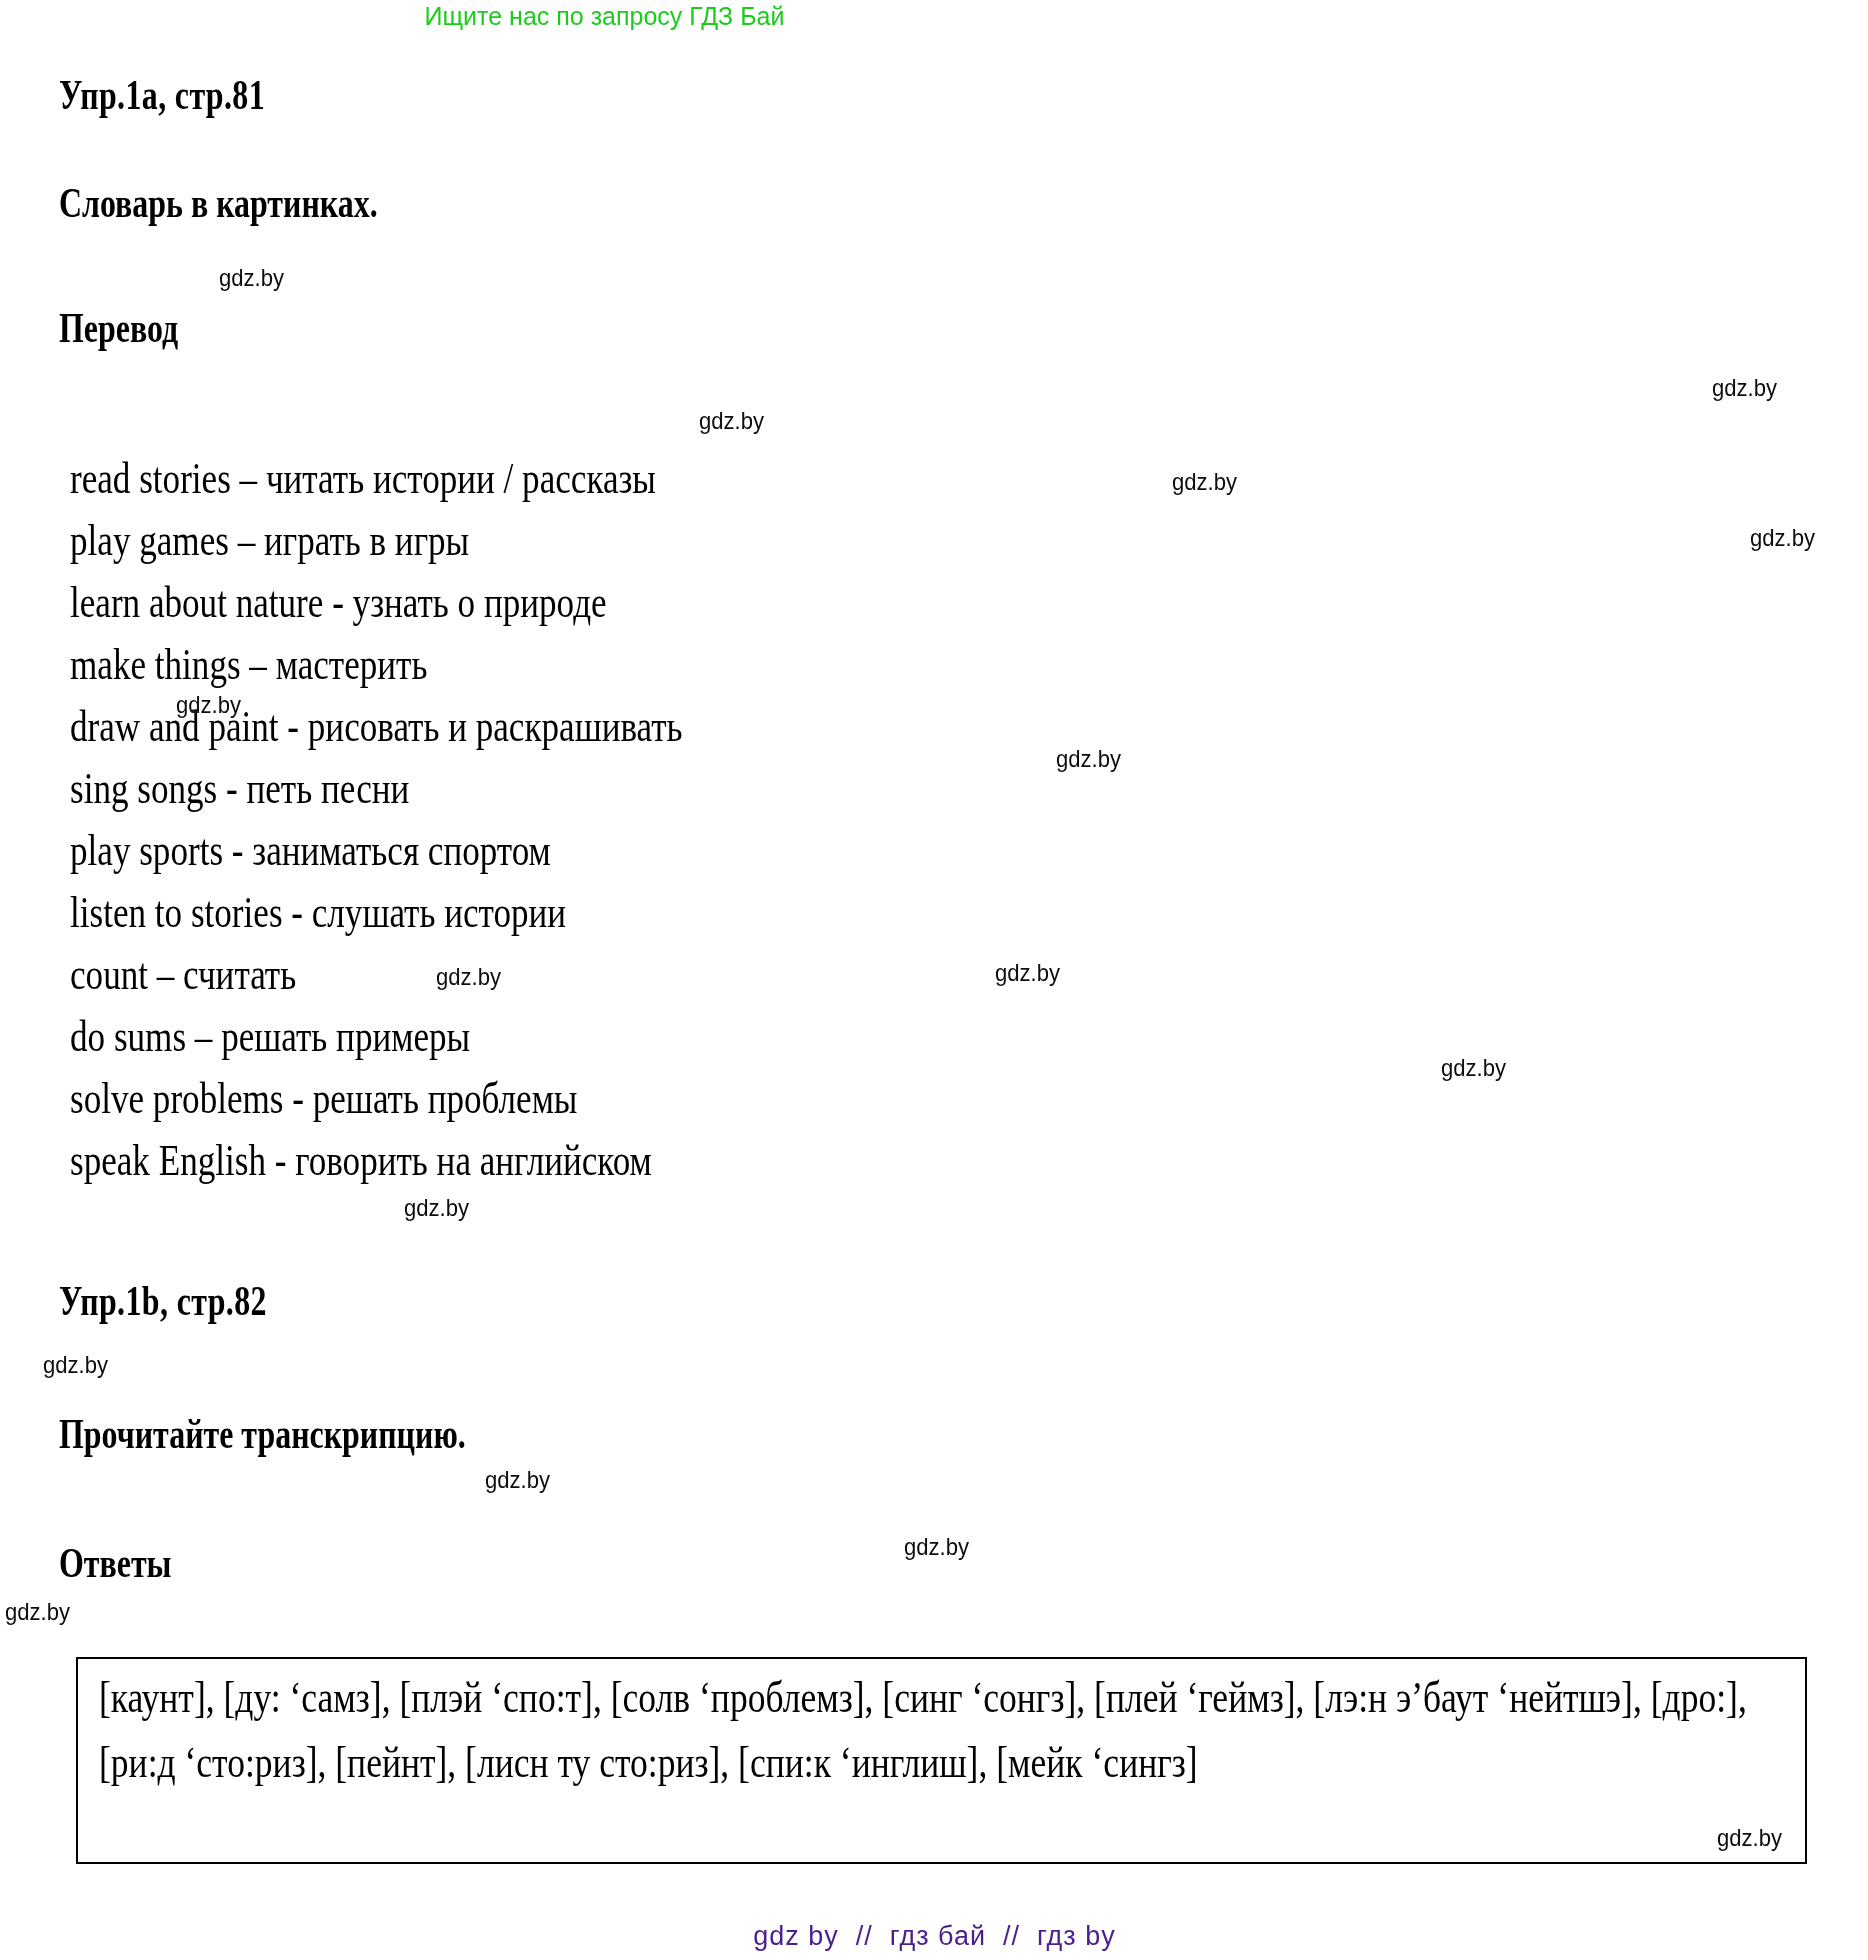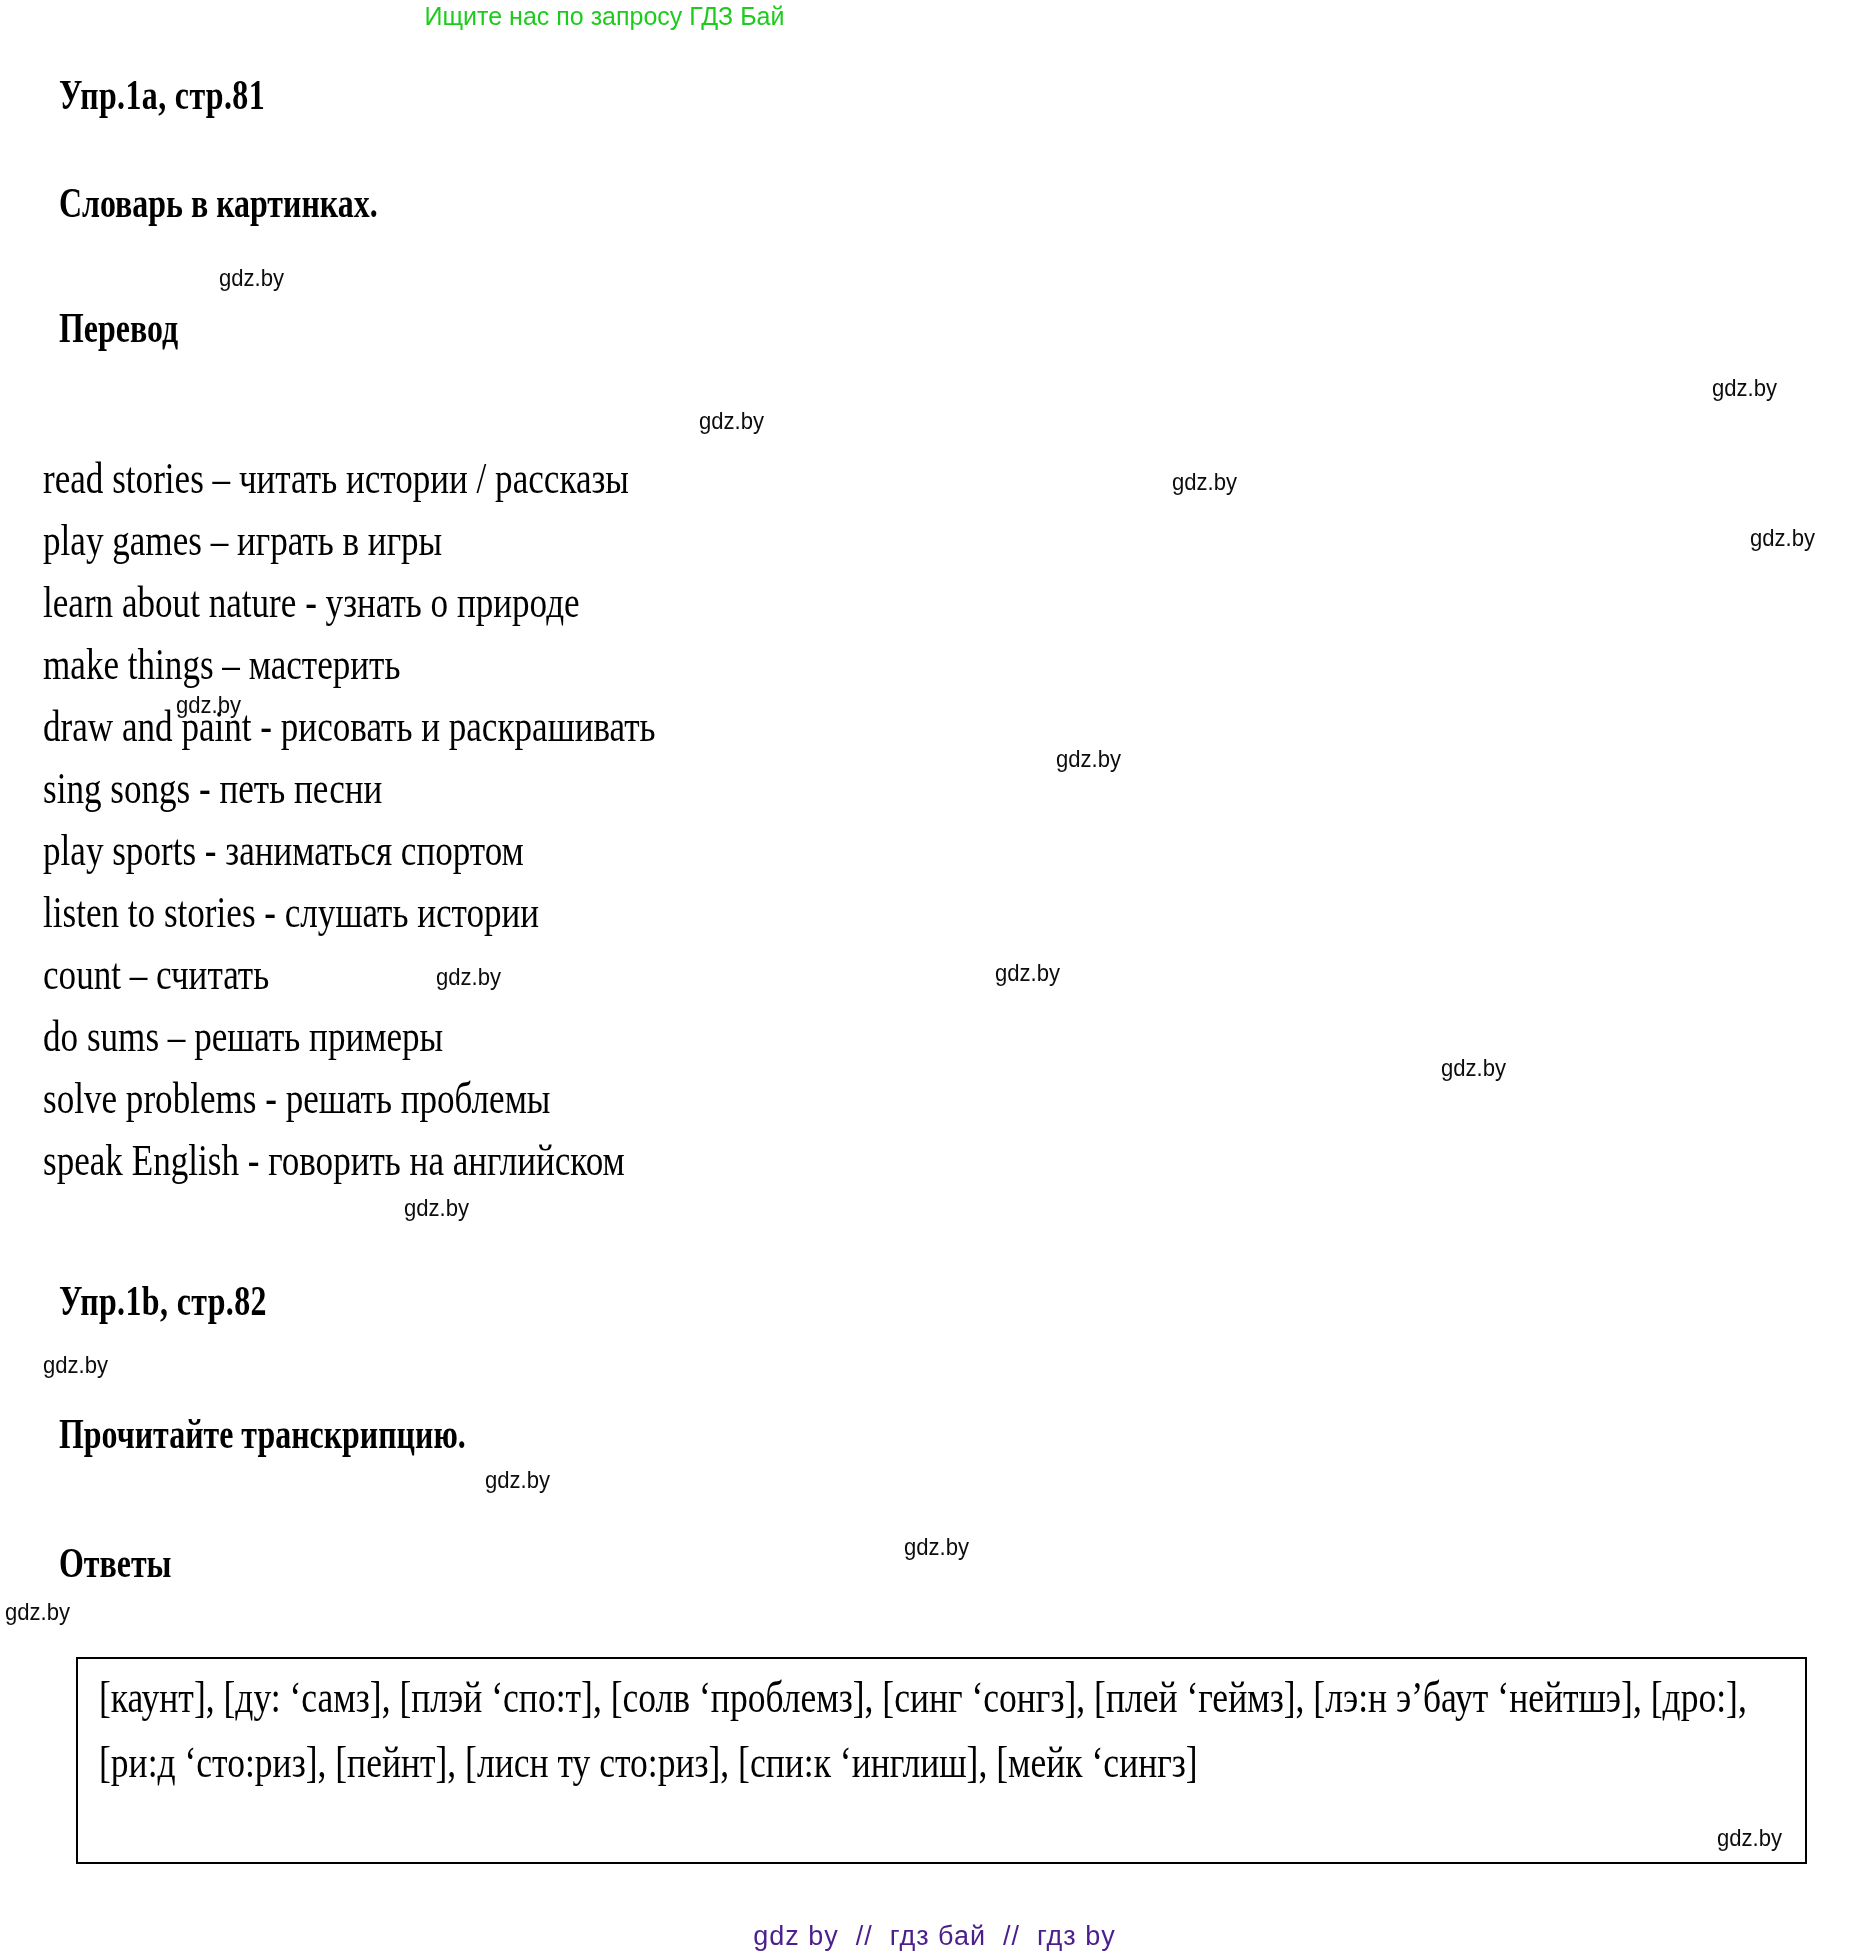--- a/index.html
+++ b/index.html
@@ -46,21 +46,21 @@
     font-family: "Liberation Serif", "DejaVu Serif", serif;
     font-weight: bold;
     font-size: 42px;
     transform: scaleX(0.76);
     transform-origin: left center;
   }
 
   
   #translation-list {
     position: absolute;
-    left: 43px;
+    left: 70px;
     top: 447px;
     width: 1236px;
   }
   #translation-list .tl-row {
     font-family: "Liberation Serif", "DejaVu Serif", serif;
     font-weight: 400;
     font-size: 45px;
     line-height: 62px;
     transform: scaleX(0.78);
     transform-origin: left center;

